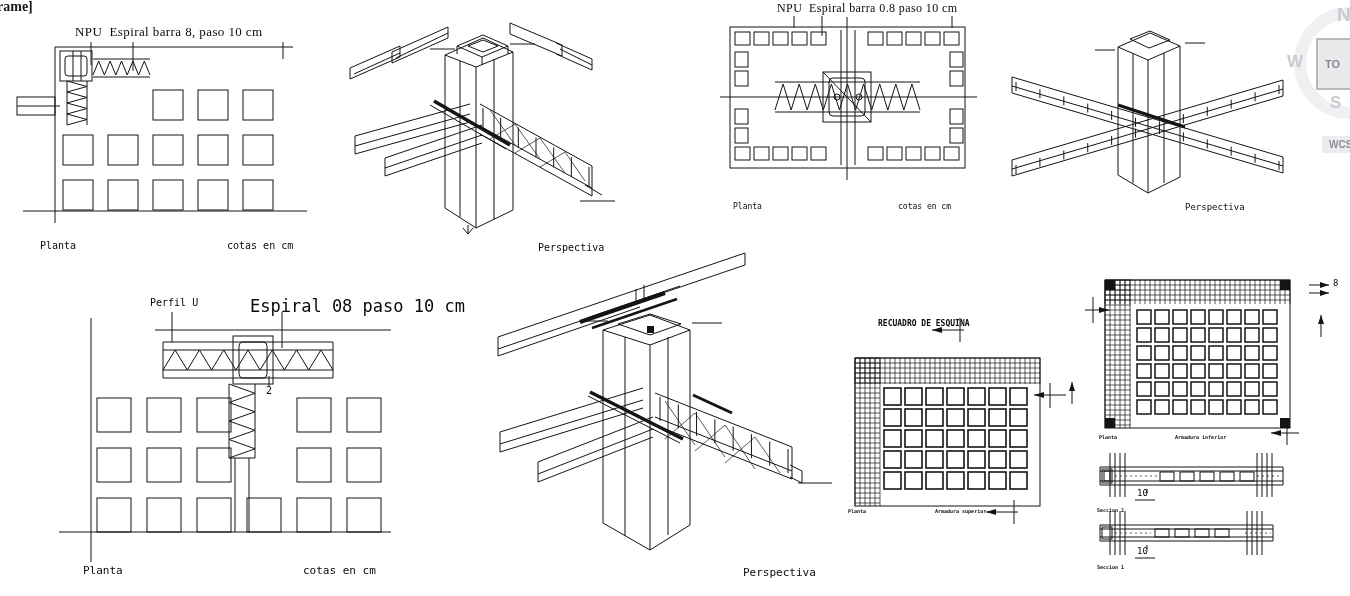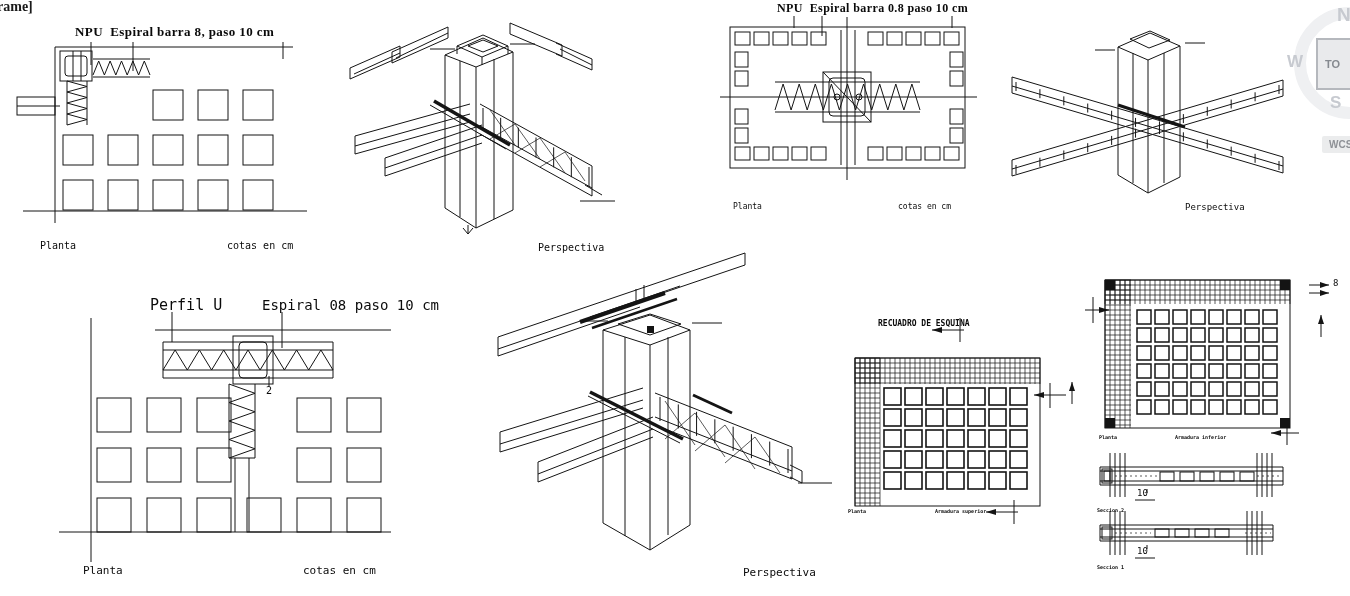--- a/index.html
+++ b/index.html
@@ -4,21 +4,21 @@
 <style>
   html,body{margin:0;padding:0;background:#fff;}
   #stage{position:relative;width:1350px;height:596px;background:#ffffff;overflow:hidden;
          font-family:"DejaVu Sans Mono",monospace;color:#000;text-align:right;}
   .panel{position:absolute;}
   .panel svg{position:absolute;left:0;top:0;overflow:visible;}
   svg{stroke:#141414;fill:none;stroke-width:1;}
   .fill{fill:#141414;stroke:none;}
   .thin{stroke-width:0.7;}
   .lbl{position:absolute;white-space:pre;line-height:1;color:#0a0a0a;}
-  .serifb{font-family:"Liberation Serif",serif;font-weight:bold;letter-spacing:0.4px;}
+  .serifb{font-family:"Liberation Serif",serif;font-weight:normal;letter-spacing:0.4px;}
   .mono{font-family:"DejaVu Sans Mono",monospace;}
   .monob{font-family:"DejaVu Sans Mono",monospace;font-weight:bold;margin-left:12px;}
   .tiny{font-size:5px;letter-spacing:0;}
   
   #viewcube{position:absolute;left:1265px;top:0;width:95px;height:170px;font-family:"Liberation Sans",sans-serif;}
   #viewcube .dir{position:absolute;font-weight:bold;color:#c7cad0;}
   #vc-face{position:absolute;left:51px;top:38px;width:50px;height:52px;background:#e9eaec;
            border:2px solid #b5b8bd;color:#85898f;font-size:11px;font-weight:bold;
            display:flex;align-items:center;padding-left:7px;box-sizing:border-box;}
   #vc-wcs{position:absolute;left:57px;top:136px;background:#ebeced;color:#8e9196;
@@ -228,22 +228,22 @@
           </g>
       </g>
       <g>
         <path d="M118,80 L185,102" stroke-width="3"></path>
       </g>
     </svg>
     <span class="lbl mono" style="left:185px;top:178px;font-size:9px">Perspectiva</span>
   </div>
 
   <div class="panel" style="left:55px;top:290px;width:350px;height:300px">
-    <span class="lbl mono" style="left:95px;top:8px;font-size:15px">Perfil U</span>
-    <span class="lbl mono" style="left:207px;top:8px;font-size:14px">Espiral 08 paso 10 cm</span>
+    <span class="lbl mono" style="left:95px;top:8px;font-size:10px">Perfil U</span>
+    <span class="lbl mono" style="left:195px;top:8px;font-size:17px">Espiral 08 paso 10 cm</span>
     <svg width="350" height="300">
       <g>
         <path d="M117,22 V52 M227,22 V58"></path>
       </g>
       <g>
         <path d="M100,40 H336 M108,52 H278 M108,88 H278 M108,60 H278 M108,80 H278 M108,52 V88 M278,52 V88"></path>
         <g id="g5-beamzig">
             <path d="M108,80 L120.1,60 L132.3,80 L144.4,60 L156.6,80 L168.7,60 L180.9,80 L193.0,60 L205.1,80 L217.3,60 L229.4,80 L241.6,60 L253.7,80 L265.9,60 L278.0,80"></path>
           </g>
       </g>

